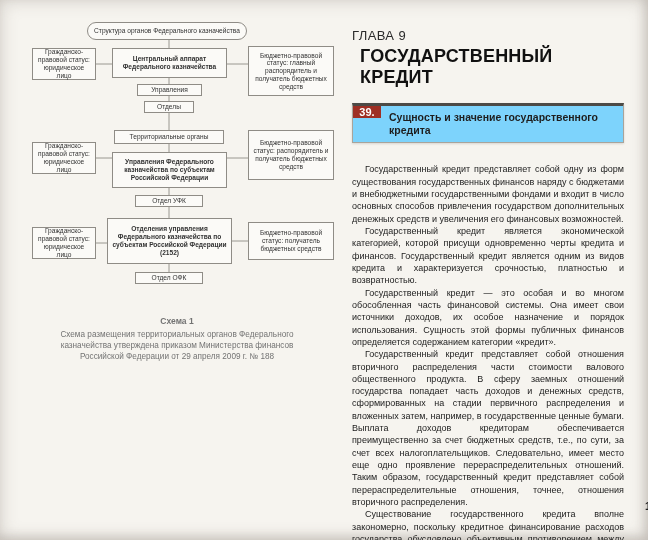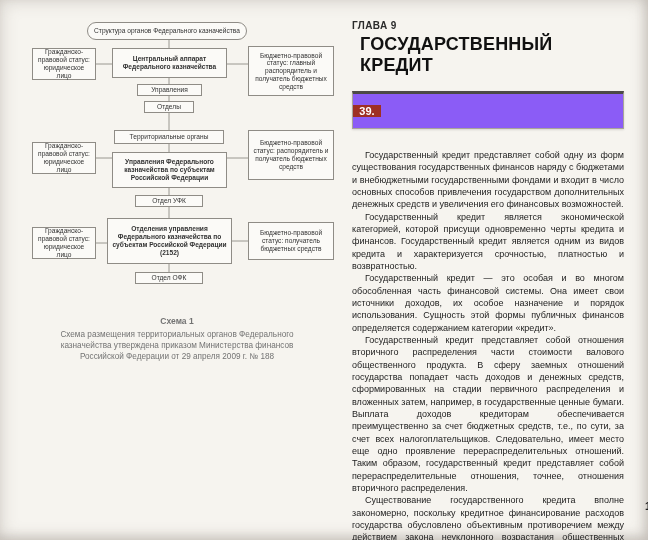--- a/index.html
+++ b/index.html
@@ -39,28 +39,28 @@
   .b-l2{left:0;top:120px;width:64px;height:32px;}
   .b-l3{left:0;top:205px;width:64px;height:32px;}
   .b-r1{left:216px;top:24px;width:86px;height:50px;}
   .b-r2{left:216px;top:108px;width:86px;height:50px;}
   .b-r3{left:216px;top:200px;width:86px;height:38px;}
   .caption{margin-top:22px;width:290px;text-align:center;color:#737373;}
   .caption-label{font-weight:bold;font-size:8.5px;margin-bottom:3px;}
   .caption-text{font-size:8.2px;line-height:1.35;padding:0 14px;}
   
   .right-col{position:absolute;left:352px;top:20px;width:272px;color:#1e1e1e;}
-  .chapter-label{font-size:10px;font-weight:bold;letter-spacing:.4px;color:#2b2b2b;}
+  .chapter-label{font-size:13px;font-weight:normal;letter-spacing:.4px;color:#2b2b2b;margin-top:8px;}
   .chapter-title{font-size:18px;font-weight:bold;margin:3px 0 0 8px;letter-spacing:.2px;color:#111;}
   .section-box{
     margin-top:15px;
     border:1px solid #a9a49b;
     border-top:3px solid #4c4a46;
-    background:#8b5cf6;
-    display:flex;align-items:center;
+    background:#7dd3fc;
+    display:flex;align-items:flex-start;
     min-height:34px;
     box-shadow:0 1px 2px rgba(0,0,0,.12);
   }
   .section-number{
     width:28px;display:flex;align-items:center;justify-content:center;
     color:#fff;font-weight:bold;font-size:11px;
     background:#9e2f24;flex:0 0 28px;
   }
   .section-title{
     display:flex;align-items:center;
@@ -125,20 +125,21 @@
       <div class="caption-text">Схема размещения территориальных органов Федерального казначейства утверждена приказом Министерства финансов Российской Федерации от 29 апреля 2009 г. № 188</div>
     </div>
   </div>
 
   <div class="right-col">
     <div class="chapter-label">ГЛАВА 9</div>
     <h1 class="chapter-title">ГОСУДАРСТВЕННЫЙ КРЕДИТ</h1>
 
     <div class="section-box">
       <div class="section-number" style="background: rgb(158, 47, 36);">39.</div>
+      <div class="section-title">Сущность и значение государственного кредита</div>
     </div>
 
     <div class="body-text">
       <p>Государственный кредит представляет собой одну из форм существования государственных финансов наряду с бюджетами и внебюджетными государственными фондами и входит в число основных способов привлечения государством дополнительных денежных средств и увеличения его финансовых возможностей.</p>
       <p>Государственный кредит является экономической категорией, которой присущи одновременно черты кредита и финансов. Государственный кредит является одним из видов кредита и характеризуется срочностью, платностью и возвратностью.</p>
       <p>Государственный кредит — это особая и во многом обособленная часть финансовой системы. Она имеет свои источники доходов, их особое назначение и порядок использования. Сущность этой формы публичных финансов определяется содержанием категории «кредит».</p>
       <p>Государственный кредит представляет собой отношения вторичного распределения части стоимости валового общественного продукта. В сферу заемных отношений государства попадает часть доходов и денежных средств, сформированных на стадии первичного распределения и вложенных затем, например, в государственные ценные бумаги. Выплата доходов кредиторам обеспечивается преимущественно за счет бюджетных средств, т.е., по сути, за счет всех налогоплательщиков. Следовательно, имеет место еще одно проявление перераспределительных отношений. Таким образом, государственный кредит представляет собой перераспределительные отношения, точнее, отношения вторичного распределения.</p>
       <p>Существование государственного кредита вполне закономерно, поскольку кредитное финансирование расходов государства обусловлено объективным противоречием между действием закона неуклонного возрастания общественных потребнос-</p>
     </div>
   </div>

